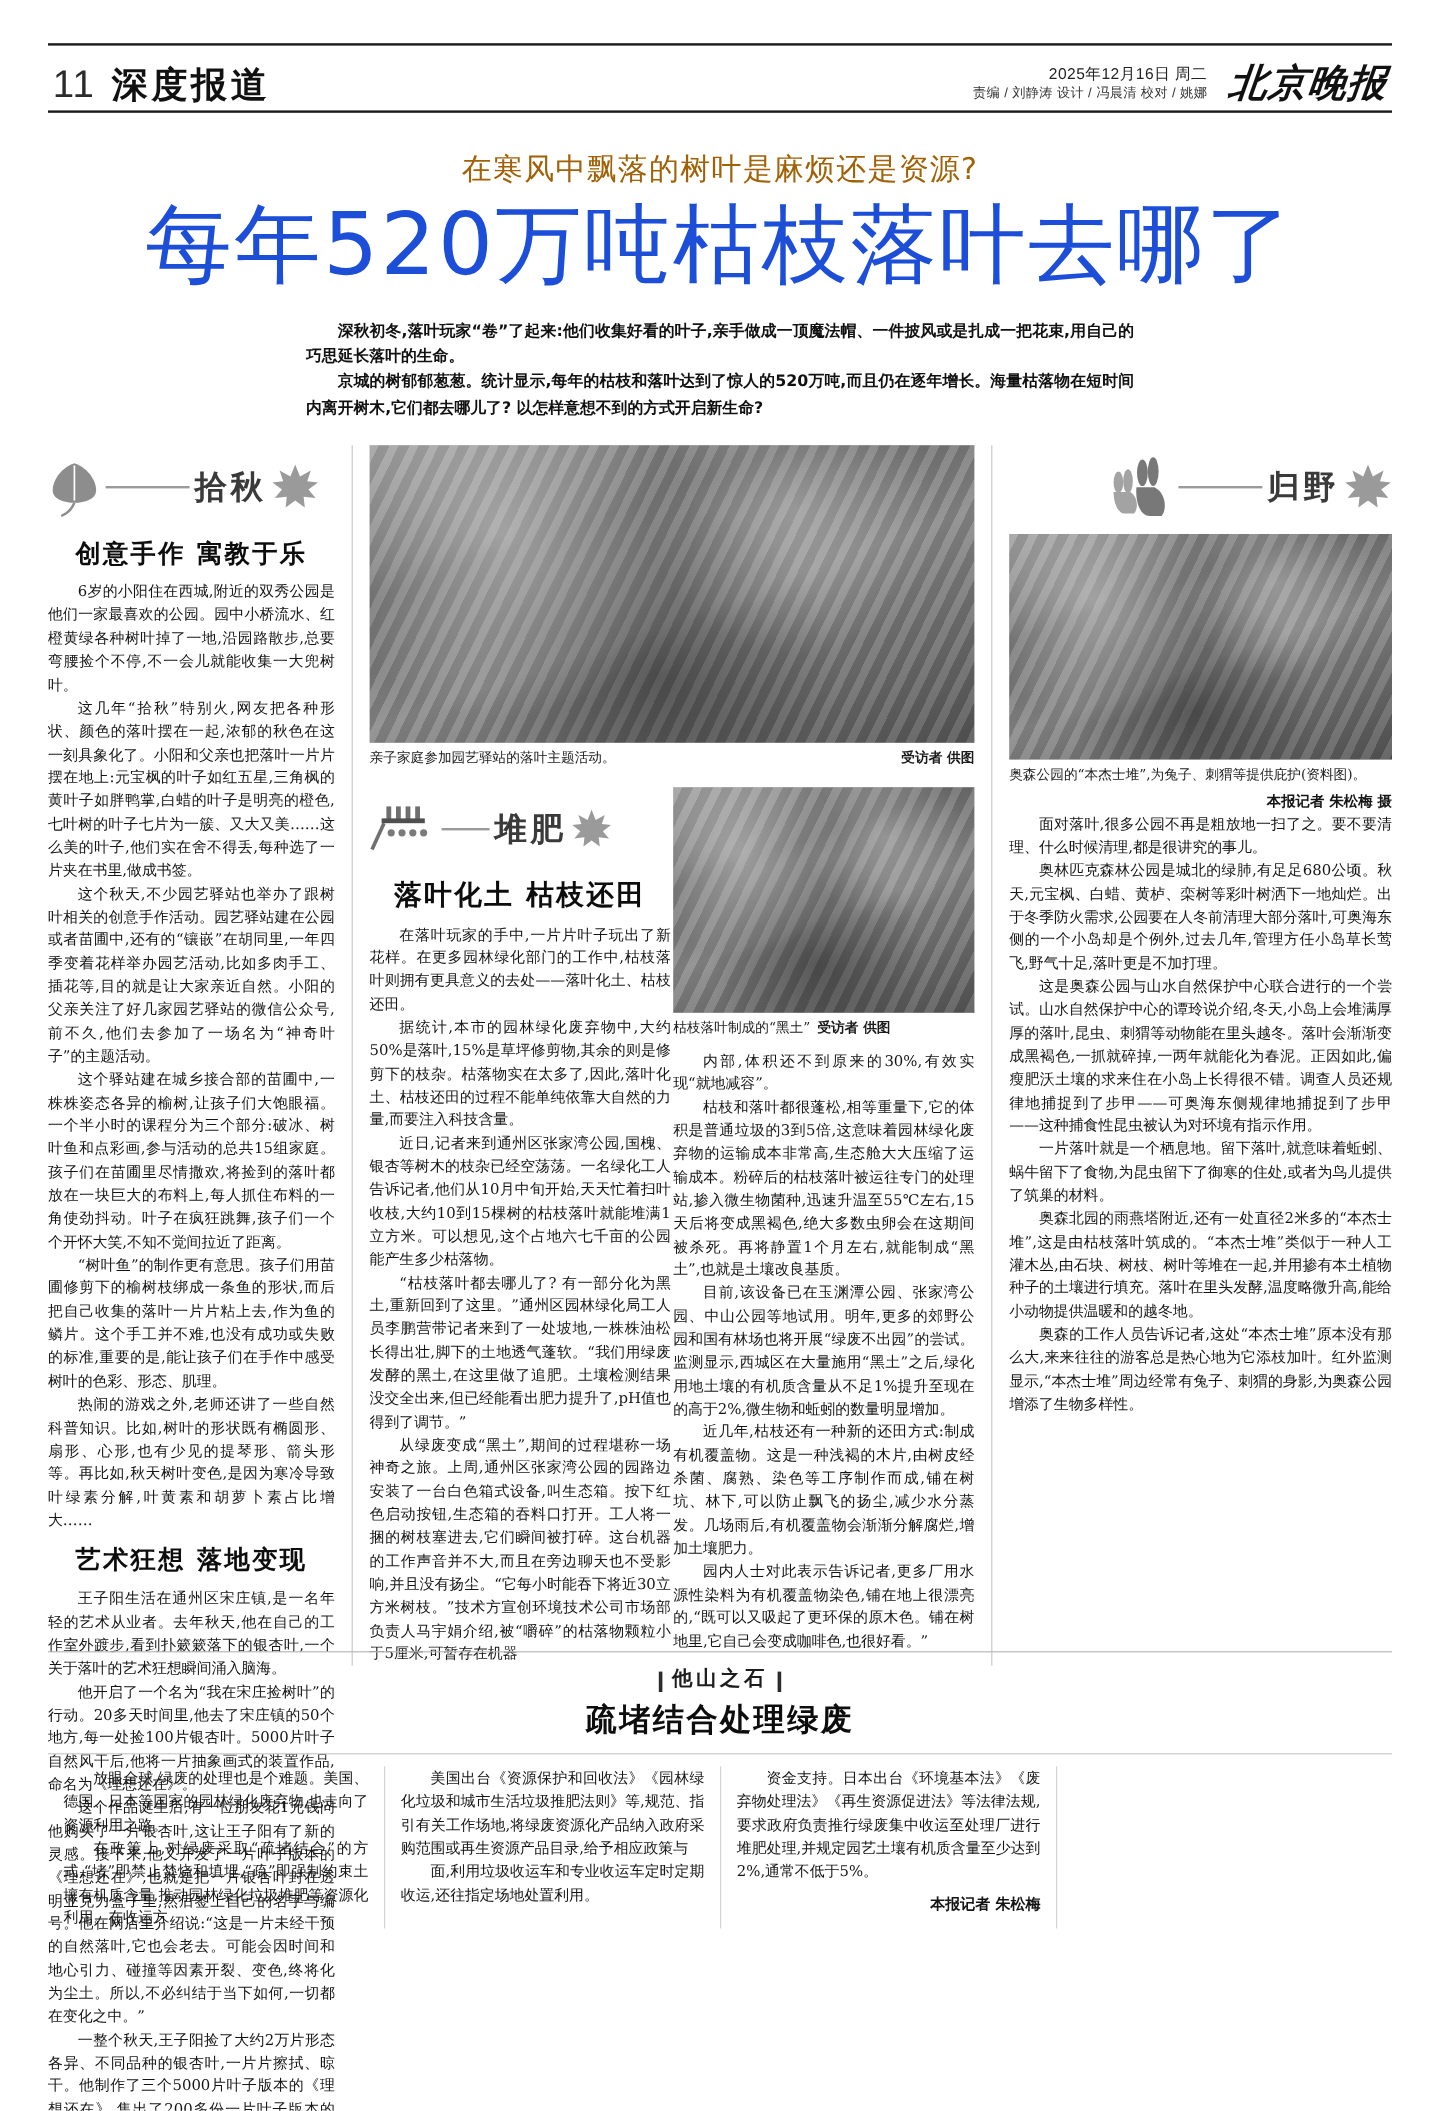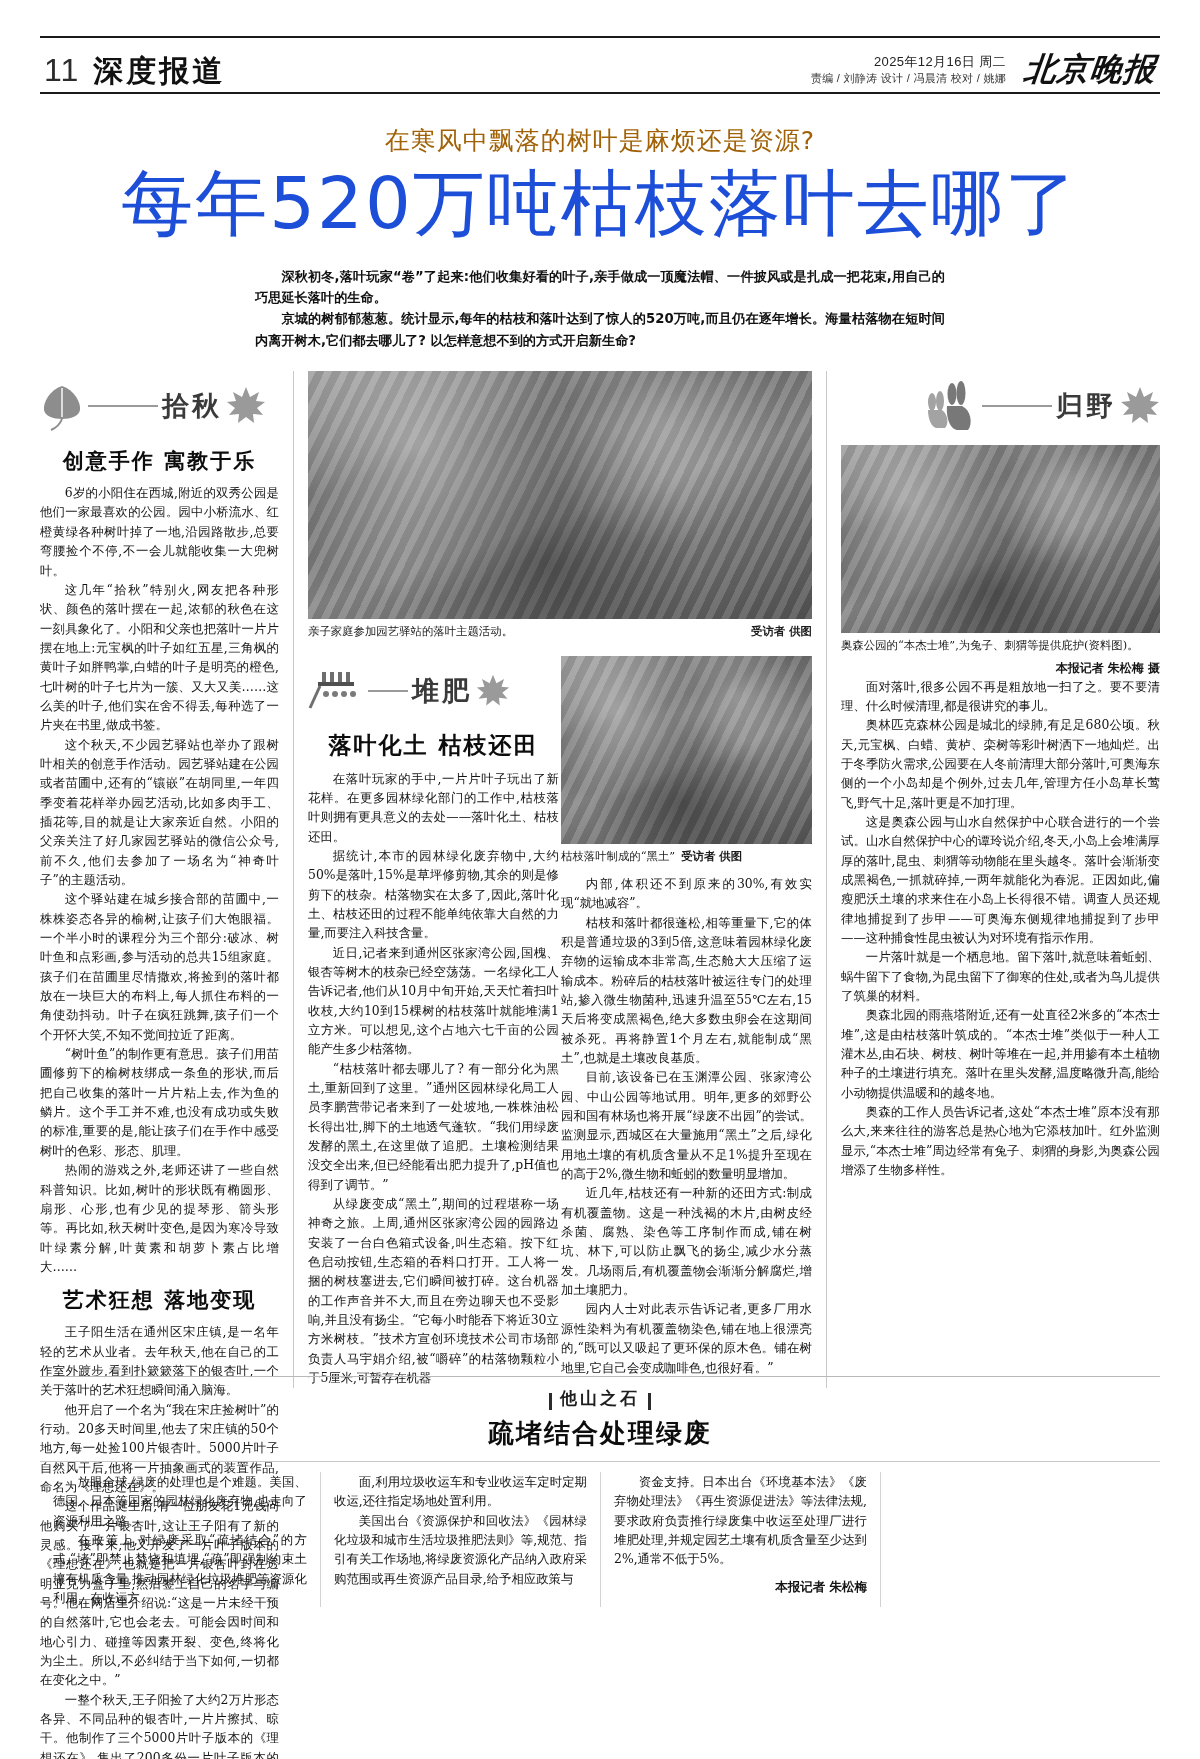--- a/index.html
+++ b/index.html
@@ -364,22 +364,22 @@
       <span class="t">他山之石</span>
       <span class="bar"></span>
     </div>
     <div class="band-title">疏堵结合处理绿废</div>
     <div class="band-cols">
       <div class="band-col body-text">
         <p>放眼全球,绿废的处理也是个难题。美国、德国、日本等国家的园林绿化废弃物,也走向了资源利用之路。</p>
         <p>在政策上,对绿废采取“疏堵结合”的方式,“堵”即禁止焚烧和填埋,“疏”即强制约束土壤有机质含量,推动园林绿化垃圾堆肥等资源化利用。在收运方</p>
       </div>
       <div class="band-col body-text">
+        <p>美国出台《资源保护和回收法》《园林绿化垃圾和城市生活垃圾推肥法则》等,规范、指引有关工作场地,将绿废资源化产品纳入政府采购范围或再生资源产品目录,给予相应政策与</p>
         <p>面,利用垃圾收运车和专业收运车定时定期收运,还往指定场地处置利用。</p>
-        <p>美国出台《资源保护和回收法》《园林绿化垃圾和城市生活垃圾推肥法则》等,规范、指引有关工作场地,将绿废资源化产品纳入政府采购范围或再生资源产品目录,给予相应政策与</p>
       </div>
       <div class="band-col body-text">
         <p>资金支持。日本出台《环境基本法》《废弃物处理法》《再生资源促进法》等法律法规,要求政府负责推行绿废集中收运至处理厂进行堆肥处理,并规定园艺土壤有机质含量至少达到2%,通常不低于5%。</p>
         <div class="band-byline">本报记者 朱松梅</div>
       </div>
       <div class="band-col body-text"></div>
     </div>
   </div>
 
 </div>

